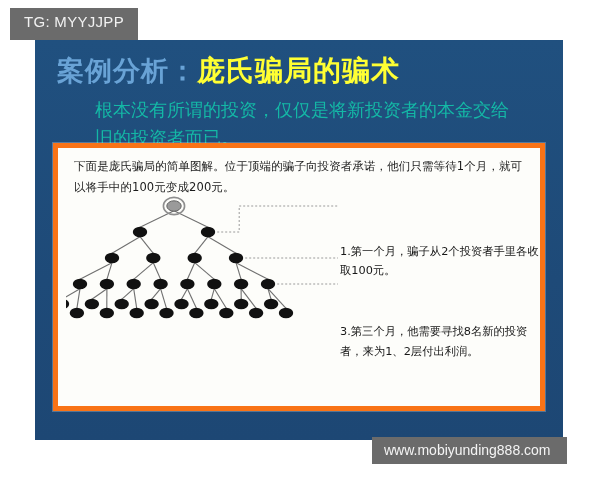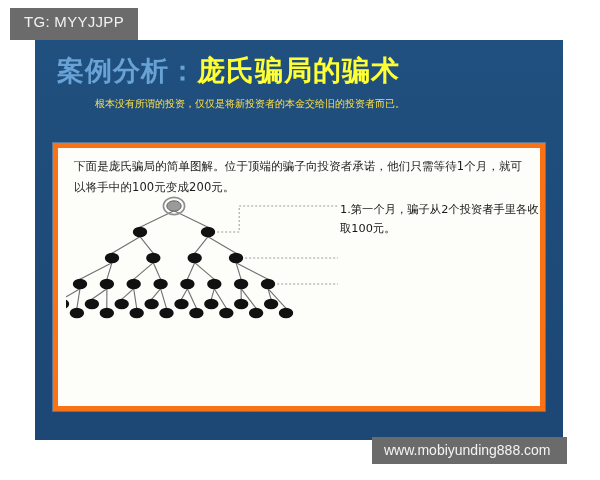--- a/index.html
+++ b/index.html
@@ -71,23 +71,23 @@
     letter-spacing: 1px;
     font-family: Liberation Serif, serif;
     text-align: center;
   }
 
   #subtitle {
     position: absolute;
     left: 60px;
     top: 56px;
     width: 430px;
-    font-size: 10px;
+    font-size: 18px;
     line-height: 1.55;
-    color: #fde047;
+    color: #14b8a6;
     z-index: 5;
     font-family: "DejaVu Sans", "Liberation Sans", sans-serif;
   }
 
   
   #content-box {
     position: absolute;
     left: 18px;
     top: 103px;
     width: 492px;
@@ -134,20 +134,21 @@
     left: 282px;
     top: 52px;
     width: 200px;
   }
   .step-item {
     font-size: 11.3px;
     line-height: 1.7;
     color: #171717;
     margin-bottom: 9px;
     font-family: "DejaVu Sans", "Liberation Sans", sans-serif;
+    margin-top: 42px;
   }
 
   
   #watermark {
     position: absolute;
     left: 372px;
     top: 437px;
     background: #6b6b6b;
     color: #f4f4f4;
     font-size: 14px;
@@ -254,20 +255,23 @@
             <ellipse cx="205.1" cy="108.0" rx="7.2" ry="5.2" fill="#111111"></ellipse>
             <ellipse cx="220.0" cy="117.0" rx="7.2" ry="5.2" fill="#111111"></ellipse>
           </g>
       </svg>
     </div>
 
     <div id="steps-list">
       <div class="step-item">
         <span>1.</span><span>第一个月，骗子从2个投资者手里各收取100元。</span>
       </div>
+      <div class="step-item">
+        <span>3.</span><span>第三个月，他需要寻找8名新的投资者，来为1、2层付出利润。</span>
+      </div>
     </div>
 
   </div>
 </div>
 
 <div id="watermark">
   <span>www.mobiyunding888.com</span>
 </div>
 
 </body></html>

